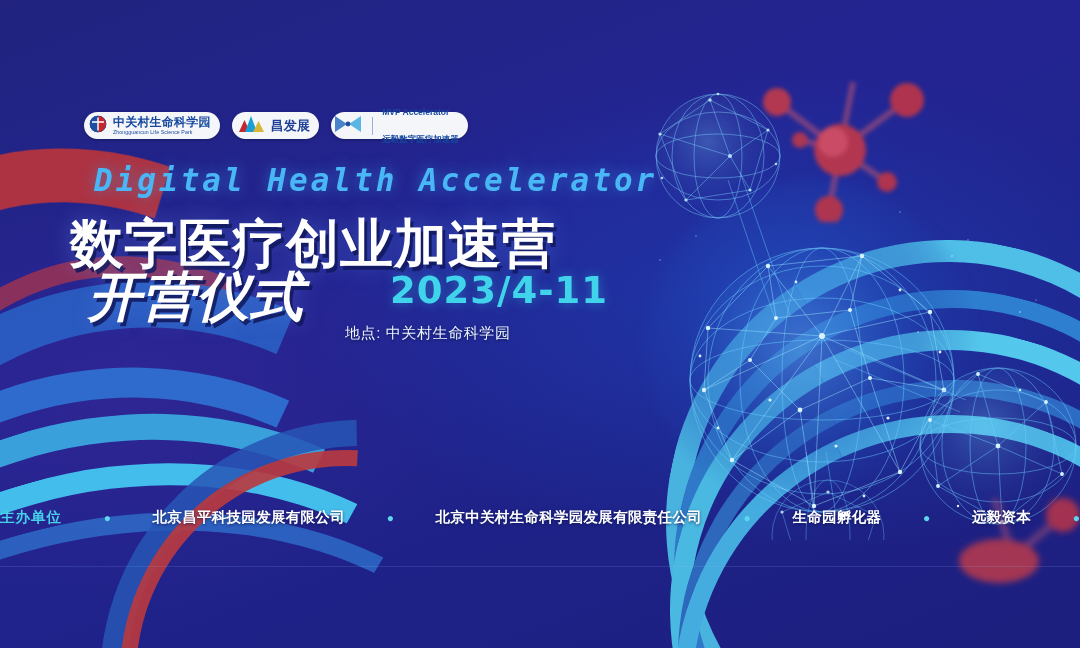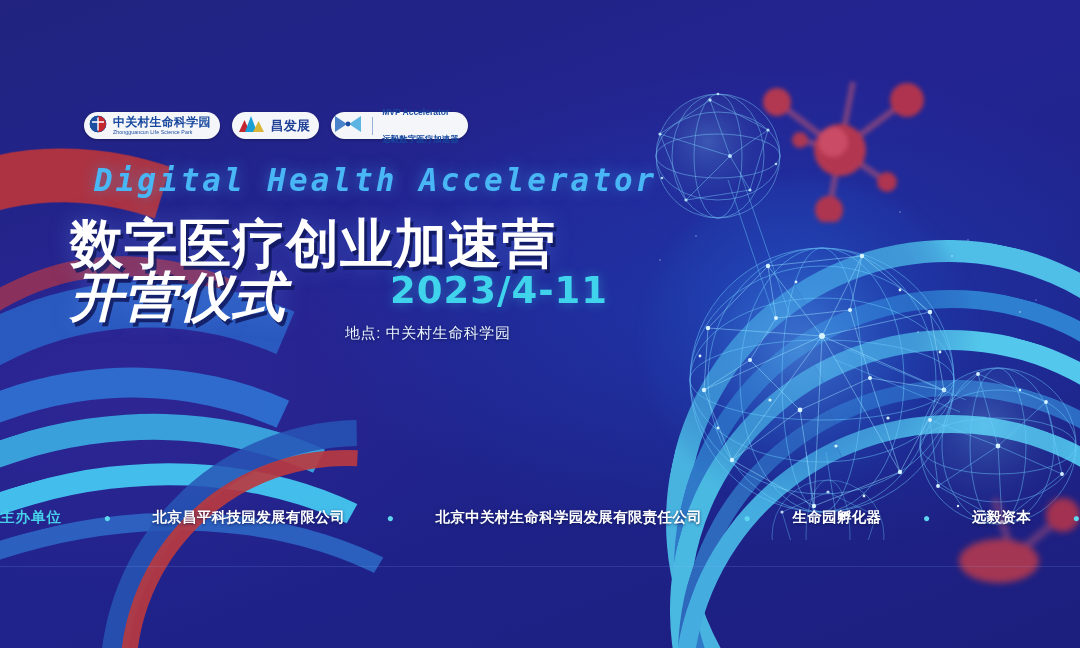--- a/index.html
+++ b/index.html
@@ -128,21 +128,21 @@
     white-space:nowrap;
     margin-left:20px;
   }
   .title-cn{
     position:absolute;left:70px;top:209px;
     font-size:53px;font-weight:bold;color:#ffffff;
     letter-spacing:1px;white-space:nowrap;
     text-shadow:3px 4px 0 rgba(17,24,92,.85), 0 0 22px rgba(110,170,255,.35);
   }
   .title-cn2{
-    position:absolute;left:70px;top:262px;
+    position:absolute;left:88px;top:262px;
     font-size:53px;font-weight:bold;color:#ffffff;font-style:italic;
     letter-spacing:1px;white-space:nowrap;
     text-shadow:3px 4px 0 rgba(17,24,92,.85), 0 0 22px rgba(110,170,255,.35);
   }
   .date-block{position:absolute;left:345px;top:272px;}
   .date-main{
     font-family:"DejaVu Sans","Liberation Sans",sans-serif;
     font-size:37px;font-weight:bold;color:#3fd3ec;letter-spacing:1px;
     line-height:1;white-space:nowrap;
     text-shadow:0 0 12px rgba(60,200,235,.4);

